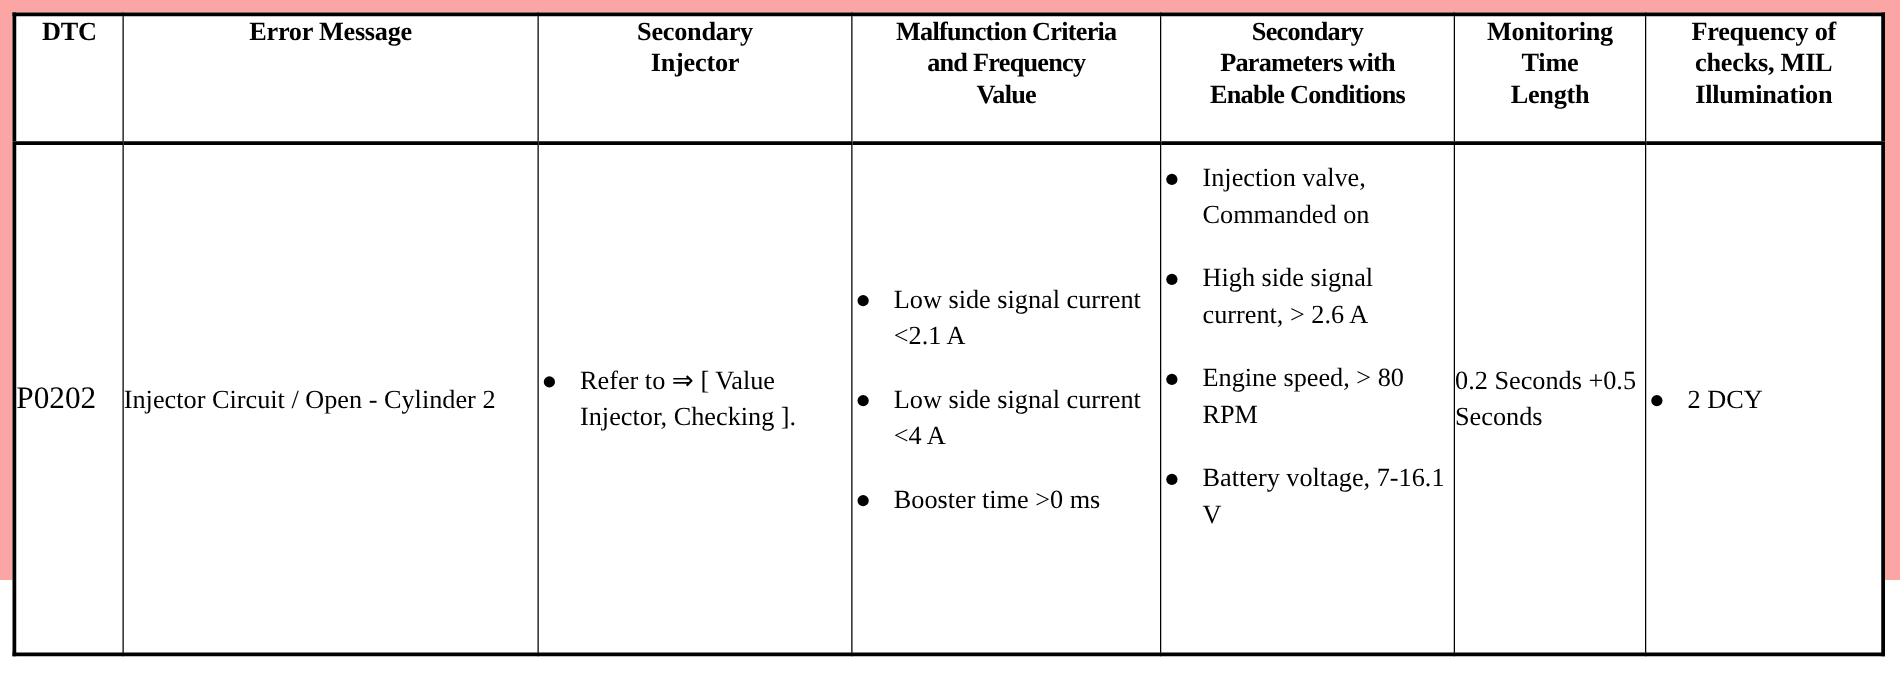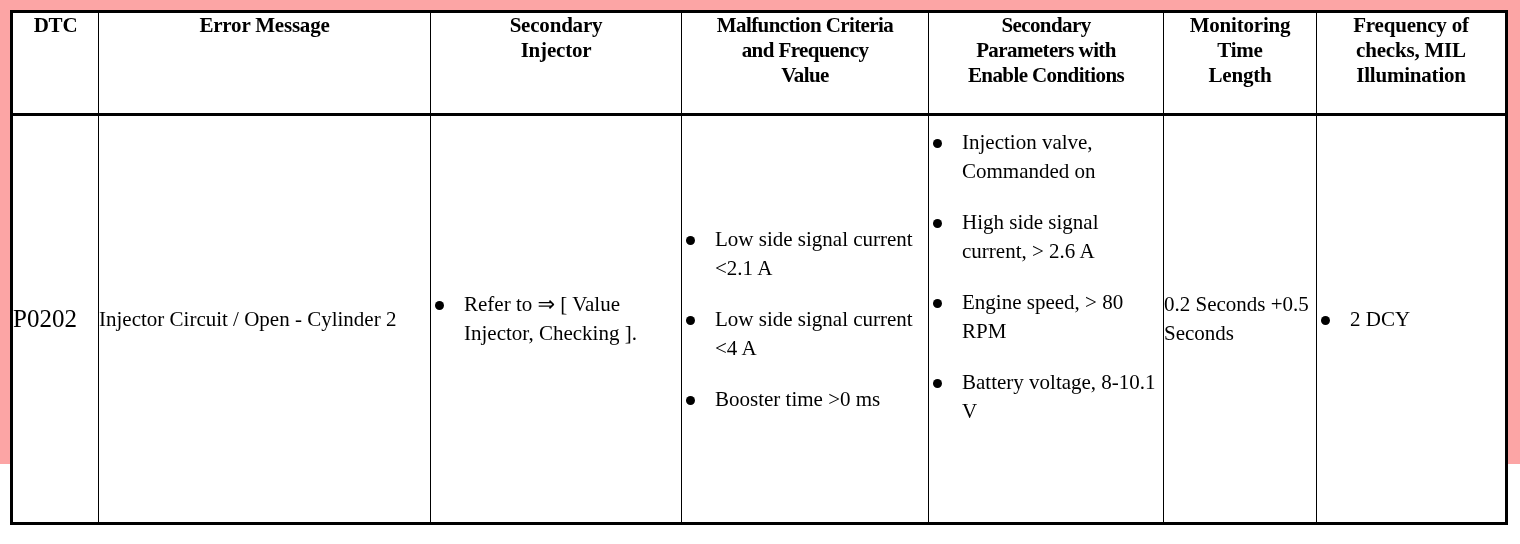--- a/index.html
+++ b/index.html
@@ -231,21 +231,21 @@
               <li>
                 <span class="bullet"></span>
                 <span class="li-text">High side signal current, &gt; 2.6 A</span>
               </li>
               <li>
                 <span class="bullet"></span>
                 <span class="li-text">Engine speed, &gt; 80 RPM</span>
               </li>
               <li>
                 <span class="bullet"></span>
-                <span class="li-text">Battery voltage, 8-10.1 V</span>
+                <span class="li-text">Battery voltage, 7-16.1 V</span>
               </li>
             </ul>
           </span>
         </td>
 
         <td class="bcell mid">
           <span class="plain-text">0.2 Seconds +0.5 Seconds</span>
         </td>
 
         <td class="bcell mid">

